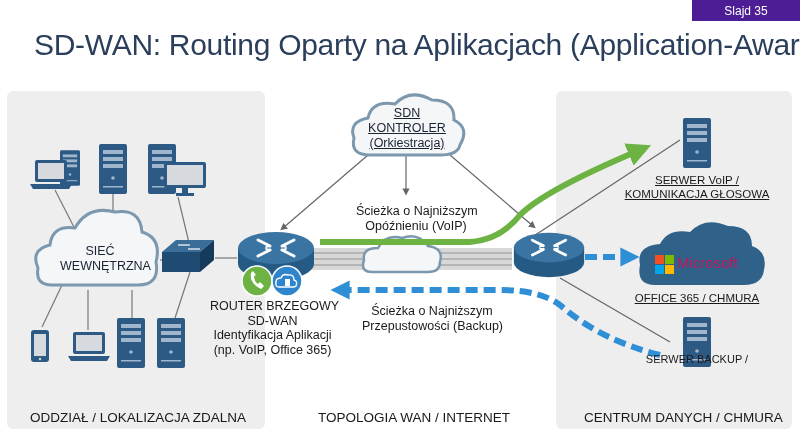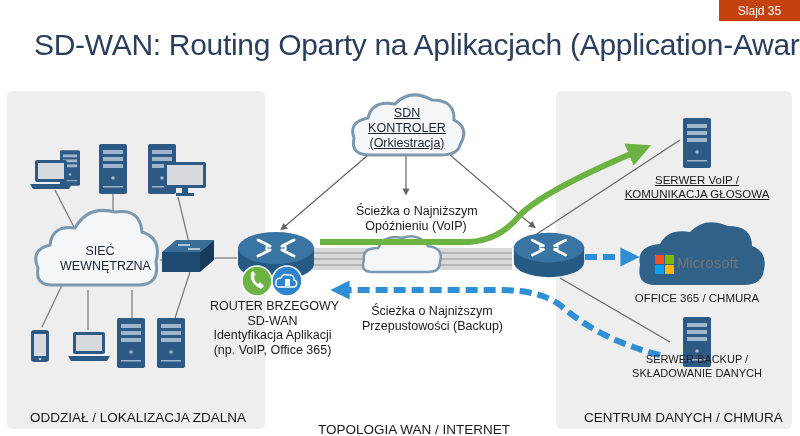--- a/index.html
+++ b/index.html
@@ -3,43 +3,43 @@
 <meta charset="utf-8">
 <style>
   html, body { margin: 0; padding: 0; }
   body {
     width: 800px; height: 436px; position: relative; overflow: hidden;
     background: #ffffff;
     font-family: "Liberation Sans", "DejaVu Sans", sans-serif;
     color: #1f2d3d;
   }
   .slide-badge {
-    position: absolute; right: 0; top: 0; width: 81px; height: 21px;
-    background: #c2410c; color: #fff; font-size: 12px;
+    position: absolute; right: 0; top: 0; width: 108px; height: 21px;
+    background: #4c1d95; color: #fff; font-size: 12px;
     display: flex; align-items: center; justify-content: center;
   }
   .title {
     position: absolute; left: 34px; top: 28px; font-size: 30px;
     color: #2b3e5c; letter-spacing: -0.3px; white-space: nowrap;
   }
   .panel {
     position: absolute; background: #eeeeee; border-radius: 6px;
   }
   .panel-left { left: 7px; top: 91px; width: 258px; height: 338px; }
   .panel-right { left: 556px; top: 91px; width: 236px; height: 338px; }
   .section-label {
     position: absolute; font-size: 13.5px; color: #1a1a1a; white-space: nowrap;
   }
   svg.diagram { position: absolute; left: 0; top: 0; }
   .lbl {
     position: absolute; text-align: center; font-size: 12px; line-height: 14px;
     color: #1a1a1a; white-space: nowrap;
   }
   .lbl-cloud { font-size: 12.5px; line-height: 15px; color: #1a2433; }
-  .ms-text { position: absolute; font-size: 15px; color: #737373; }
+  .ms-text { position: absolute; font-size: 15px; color: #be185d; }
 </style>
 </head>
 <body>
 
 <div class="slide-badge">Slajd 35</div>
 <div class="title">SD-WAN: Routing Oparty na Aplikacjach (Application-Aware)</div>
 
 <div class="panel panel-left"></div>
 <div class="panel panel-right"></div>
 
@@ -206,22 +206,21 @@
   <div>(np. VoIP, Office 365)</div>
 </div>
 
 <div class="lbl" style="left:622px; top:174px; width:150px; font-size:11.5px; line-height:13.5px;text-decoration:underline;">
   <div>SERWER VoIP /</div>
   <div>KOMUNIKACJA GŁOSOWA</div>
 </div>
 
 <div class="ms-text" style="left:677px; top:254px;">Microsoft</div>
 
-<div class="lbl" style="left:622px; top:291px; width:150px; font-size:11.5px;">OFFICE 365 / CHMURA</div>
+<div class="lbl" style="left:622px; top:291px; width:150px; font-size:11.5px;text-decoration:underline;">OFFICE 365 / CHMURA</div>
 
 <div class="lbl" style="left:622px; top:353px; width:150px; font-size:11px; line-height:13.5px;">
   <div>SERWER BACKUP /</div>
-  <div>SKŁADOWANIE DANYCH</div>
 </div>
 
 <div class="section-label" style="left:30px; top:410px;">ODDZIAŁ / LOKALIZACJA ZDALNA</div>
-<div class="section-label" style="left:318px; top:422px;">TOPOLOGIA WAN / INTERNET</div>
+<div class="section-label" style="left:318px; top:410px;">TOPOLOGIA WAN / INTERNET</div>
 <div class="section-label" style="left:584px; top:410px;">CENTRUM DANYCH / CHMURA</div>
 
 </body></html>

